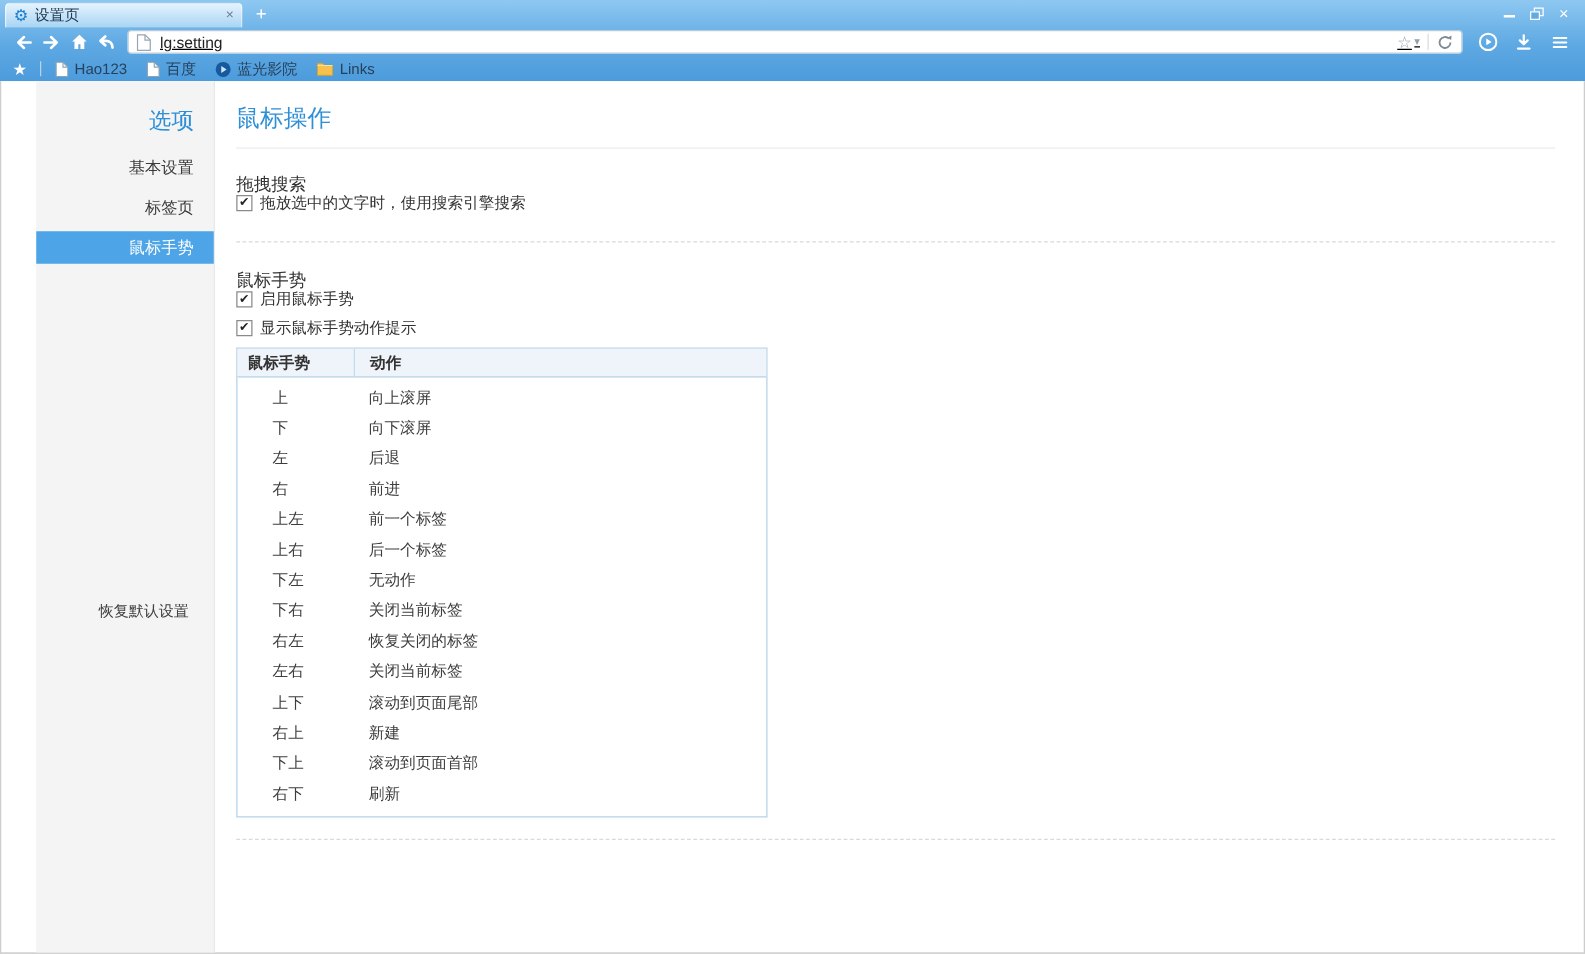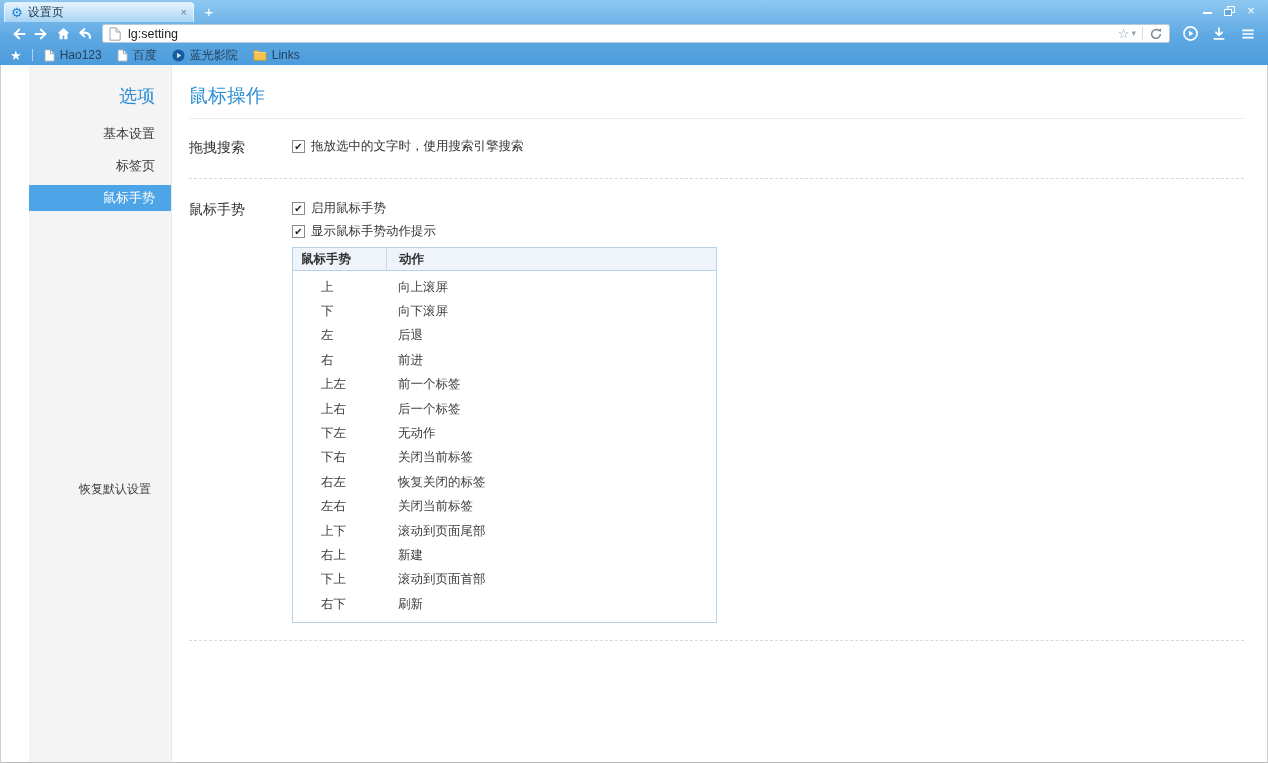--- a/index.html
+++ b/index.html
@@ -22,21 +22,21 @@
   .win-controls{position:absolute;top:2px;right:6px;display:flex;}
   .win-btn{width:22px;height:16px;display:flex;align-items:center;justify-content:center;cursor:pointer;}
   .min-glyph{width:9px;height:2px;background:#fff;margin-top:6px;}
   .restore-glyph{position:relative;width:10px;height:9px;}
   .restore-glyph::before{content:"";position:absolute;left:3px;top:0;width:6px;height:5px;border:1px solid #fff;}
   .restore-glyph::after{content:"";position:absolute;left:0;top:3px;width:6px;height:5px;border:1px solid #fff;background:#61abe4;}
   .close-glyph{color:#fff;font-size:13px;line-height:1;}
 
   
   .toolbar{position:absolute;top:22px;left:0;right:0;height:23px;display:flex;align-items:center;
-           padding:0 8px;box-sizing:border-box;}
+           padding:0 8px;box-sizing:border-box;text-decoration:underline;}
   .nav-btn{width:22px;height:20px;display:flex;align-items:center;justify-content:center;cursor:pointer;flex-shrink:0;}
   .addrbar{flex:1;height:19px;background:#fff;border-radius:3px;margin:0 10px 0 6px;display:flex;
            align-items:center;padding:0 7px;box-shadow:inset 0 0 0 1px rgba(55,105,150,.35);}
   .addr-text{flex:1;font-size:12.5px;color:#222;margin-left:7px;}
   .addr-star{color:#94a1ad;font-size:13px;line-height:1;cursor:pointer;}
   .addr-caret{color:#94a1ad;font-size:9px;line-height:1;margin:0 6px 0 2px;cursor:pointer;}
   .addr-div{width:1px;height:13px;background:#dcdcdc;margin-right:6px;}
   .tool-right{display:flex;align-items:center;gap:9px;padding-right:2px;}
   .tool-btn{width:20px;height:20px;display:flex;align-items:center;justify-content:center;cursor:pointer;}
 
@@ -56,21 +56,21 @@
   .side-item{height:26px;line-height:26px;text-align:right;padding-right:16px;font-size:13px;color:#3a3a3a;
              margin-bottom:6px;cursor:pointer;}
   .side-item.active{background:#4da4e6;color:#fff;}
   .reset-link{position:absolute;top:416px;right:20px;font-size:12px;color:#404040;cursor:pointer;}
 
   .content{flex:1;padding-left:17px;padding-right:23px;box-sizing:border-box;}
   .page-title{margin:19px 0 0;font-size:19px;font-weight:normal;color:#2f8fd6;line-height:24px;}
   .title-divider{border:none;border-top:1px solid #ececec;margin:10px 0 0;}
   .dashed{border:none;border-top:1px dashed #d9d9d9;margin:23px 0 0;}
   .dashed-end{border:none;border-top:1px dashed #d9d9d9;margin:17px 0 0;}
-  .section{display:flex;margin-top:20px;}
+  .section{display:flex;margin-top:20px;flex-direction:column;}
   .section.second{margin-top:22px;}
   .sec-label{width:103px;flex-shrink:0;font-size:14px;color:#333;line-height:16px;}
   .sec-body{flex:1;}
   .cb-row{display:flex;align-items:center;gap:6px;height:15px;margin-bottom:8px;font-size:12.5px;color:#333;}
   .cb-row:last-child{margin-bottom:0;}
   .checkbox{width:13px;height:13px;box-sizing:border-box;border:1px solid #8a8a8a;background:#fff;
             font-size:10px;line-height:11px;text-align:center;color:#222;cursor:pointer;flex-shrink:0;}
 
   
   .gtable{width:425px;box-sizing:border-box;border:1px solid #b5d2e8;margin-top:5px;font-size:12.5px;}

